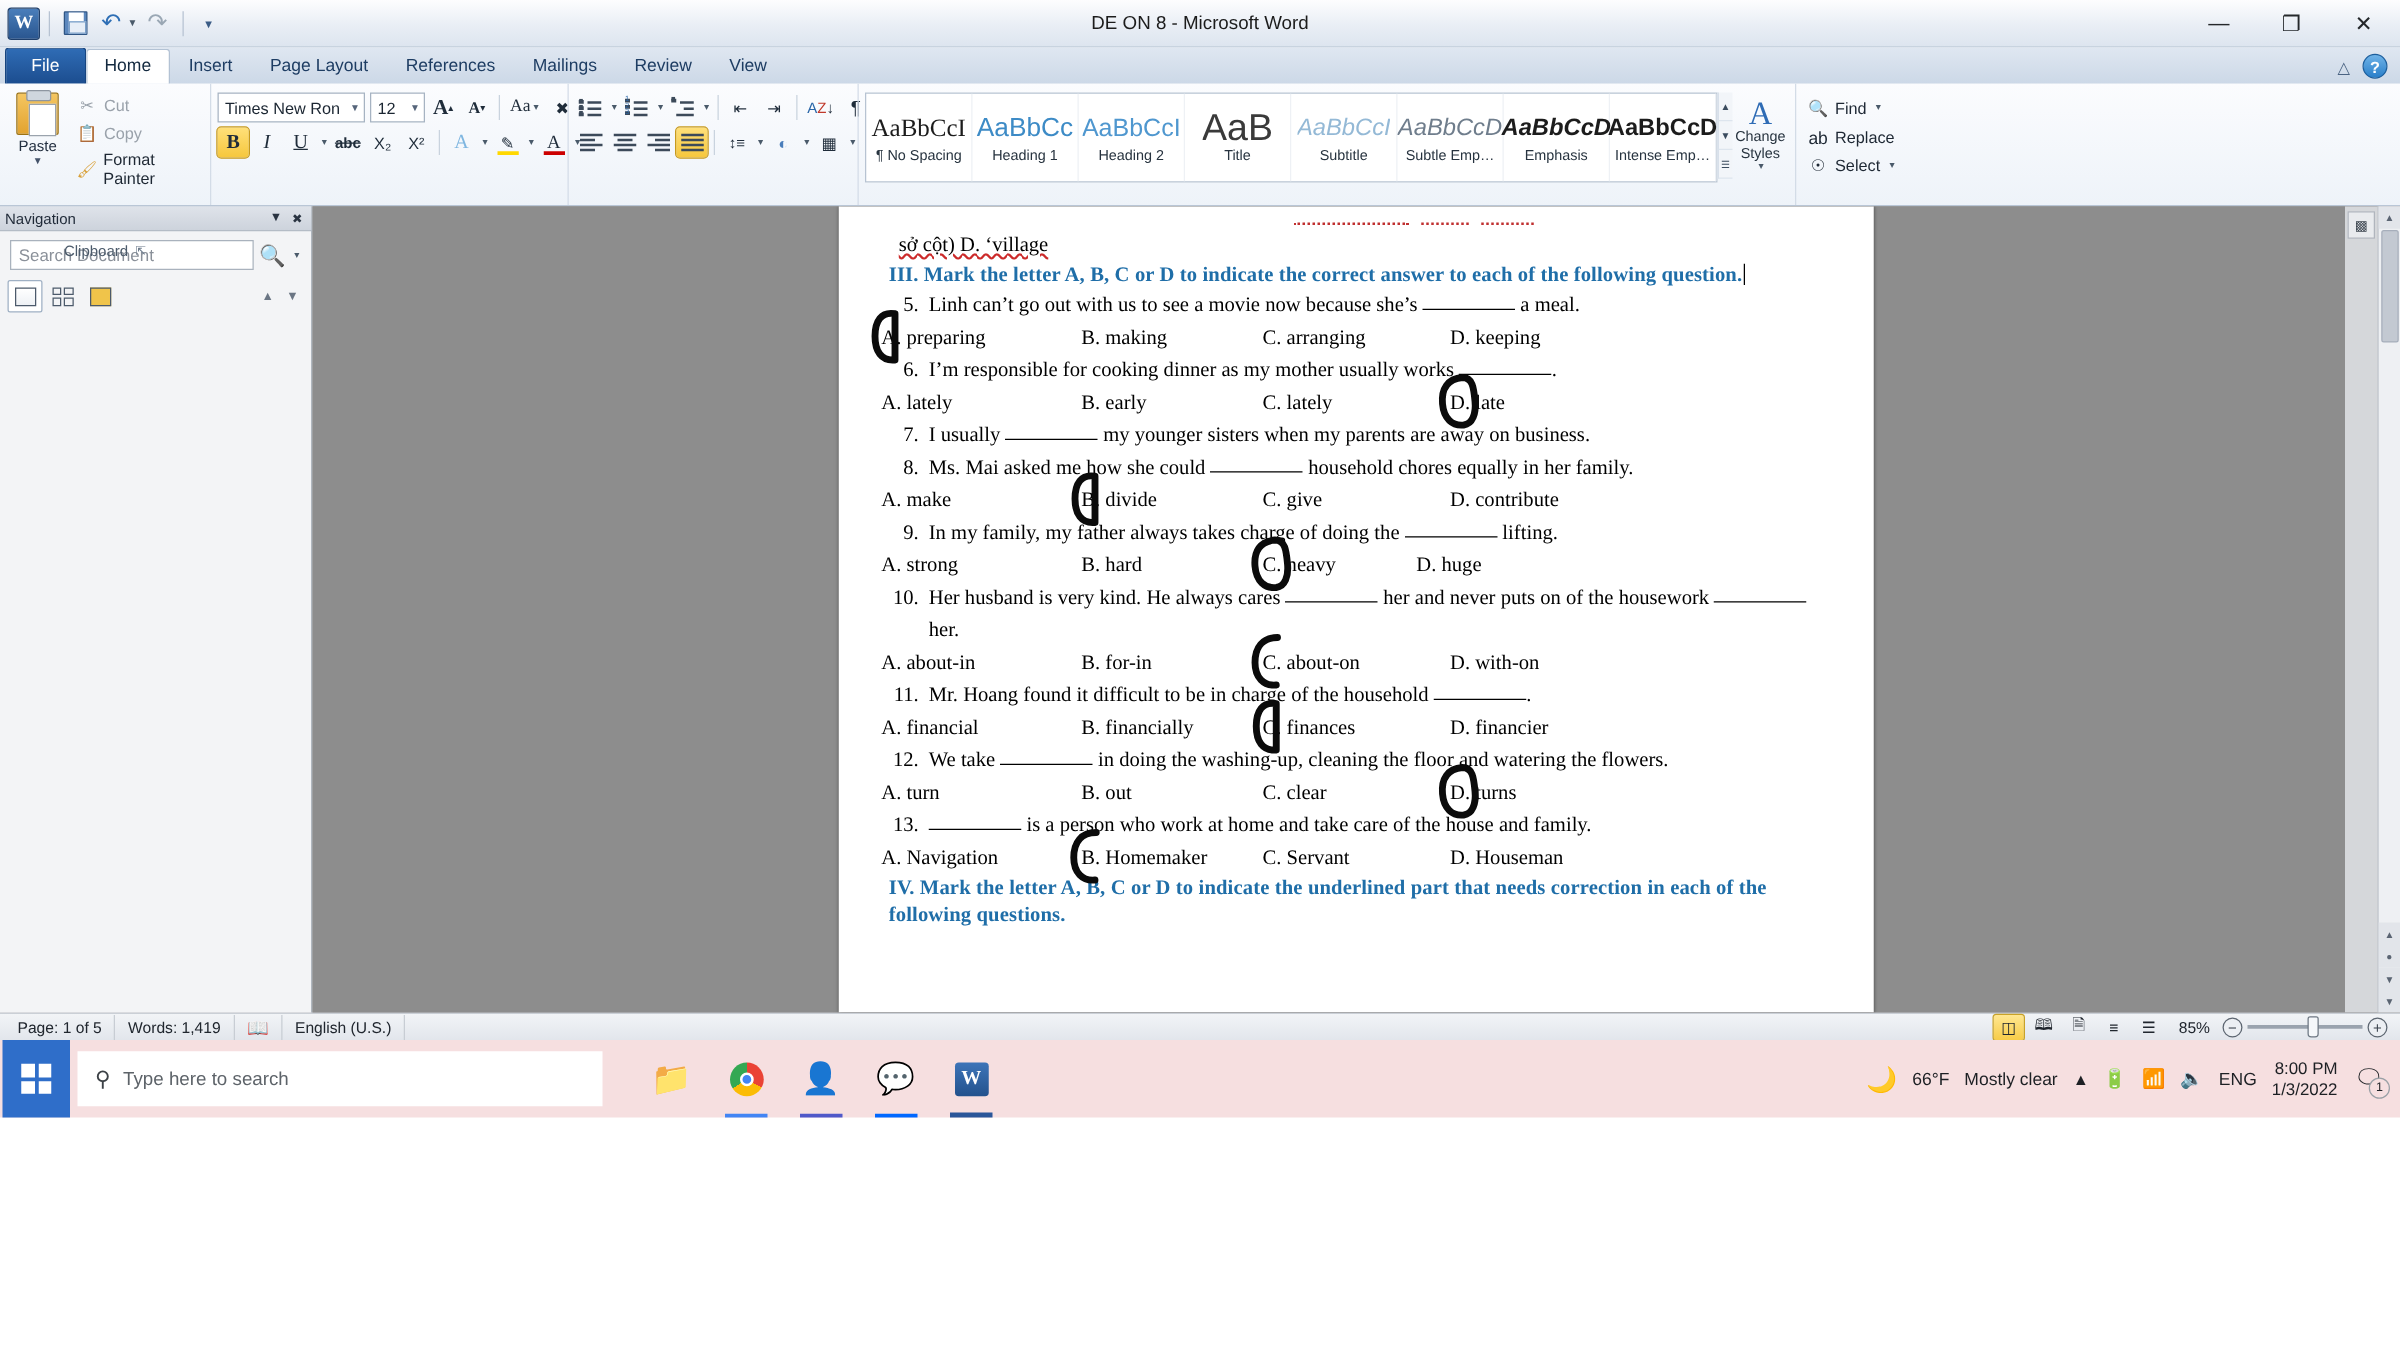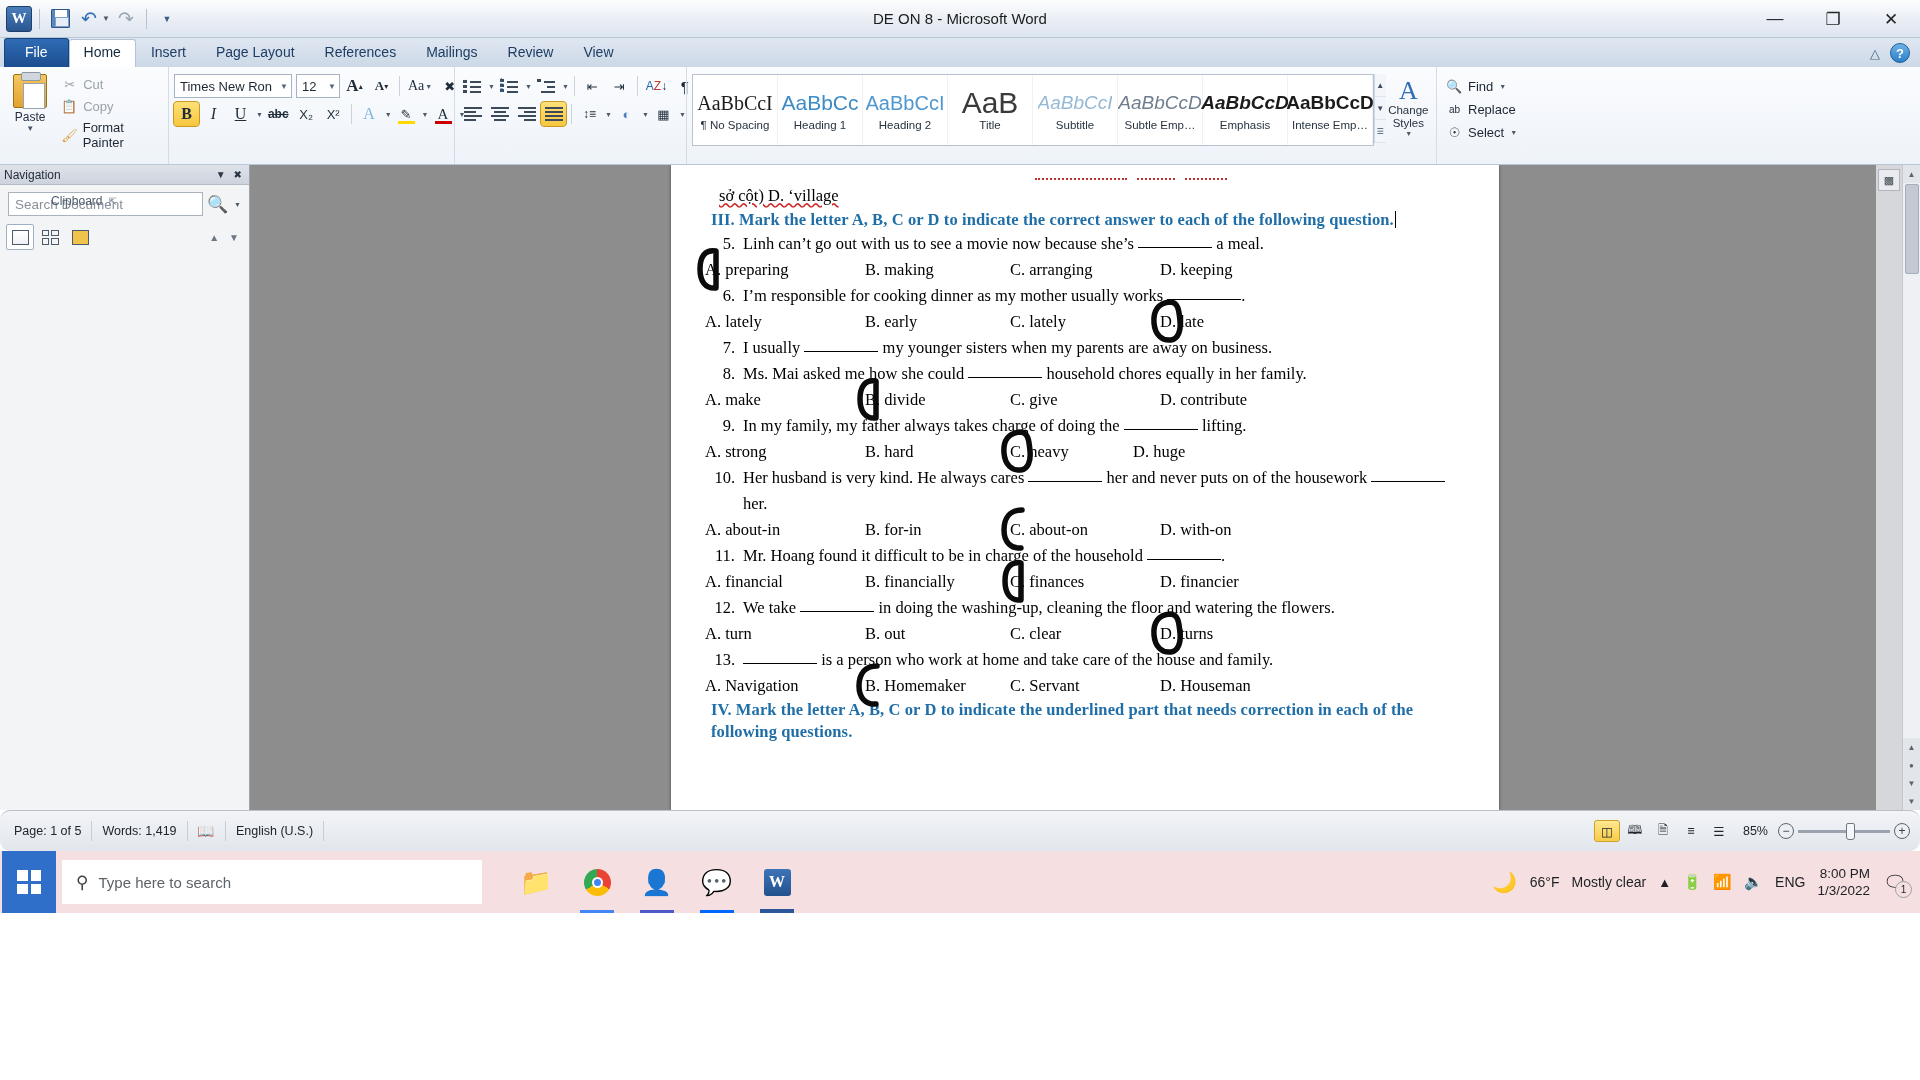--- a/index.html
+++ b/index.html
@@ -213,23 +213,23 @@
     background: #eef0f3; border-left: 1px solid #c3c8cf;
     display: flex; flex-direction: column; align-items: center;
   }
   .sbtn { width: 18px; height: 18px; display: flex; align-items: center; justify-content: center; font-size: 8px; color: #5a6472; background:#e2e5ea;}
   .sthumb { width: 14px; background: #c3c9d2; border: 1px solid #a6aebb; border-radius: 2px; margin: 1px 0; }
   .rightgutter { position:absolute; right:18px; top:0; width:26px; bottom:0; background:#d5d7da; }
   .gutter-btn { width:22px; height:22px; margin:4px auto 0; background:#e9ebee; border:1px solid #b0b5bd; display:flex;align-items:center;justify-content:center;font-size:11px;color:#3d4650;}
 
   
   .statusbar {
-    height: 41px; background: linear-gradient(#f2f4f7, #e2e6ec);
+    height: 22px; background: linear-gradient(#f2f4f7, #e2e6ec);
     border-top: 1px solid #b9c0c9; display: flex; align-items: center;
-    font-size: 12.5px; color: #20262e; padding: 0 4px; border-radius: 10px;
+    font-size: 12.5px; color: #20262e; padding: 0 4px;
   }
   .st-item { padding: 0 10px; height: 20px; display: flex; align-items: center; gap: 5px; border-right: 1px solid #c8cdd4; }
   .st-right { margin-left: auto; display: flex; align-items: center; gap: 4px; padding-right: 6px; }
   .viewbtn { width: 24px; height: 20px; display: flex; align-items: center; justify-content: center; border-radius: 2px; }
   .viewbtn.sel { background: linear-gradient(#ffe791, #f7cc48); outline: 1px solid #c9a227; }
   .zoomslider { display: flex; align-items: center; gap: 4px; margin-left: 6px; }
   .zs-track { width: 92px; height: 3px; background: #9aa3ae; position: relative; }
   .zs-thumb { position: absolute; left: 48px; top: -7px; width: 9px; height: 17px; background: #f5f7fa; border: 1px solid #6d7782; border-radius: 2px 2px 3px 3px; }
   .zcircle { width: 16px; height: 16px; border-radius: 50%; border: 1px solid #5c6570; display: flex; align-items: center; justify-content: center; font-size: 12px; color: #3b434d; background:#eceff3;}
 
@@ -554,21 +554,21 @@
 
   <div class="group" style="width:auto;flex:1">
     <div class="group-body">
       <div class="editcol">
         <div class="edititem">
           <span class="si-ico" style="color:#2a66a8">🔍</span>
           <span>Find</span>
           <span class="mini-caret">▼</span>
         </div>
         <div class="edititem">
-          <span class="si-ico" style="font-size:10px">ab<br></span>
+          <span class="si-ico" style="font-size:14px">ab<br></span>
           <span>Replace</span>
         </div>
         <div class="edititem">
           <span class="si-ico">☉</span>
           <span>Select</span>
           <span class="mini-caret">▼</span>
         </div>
       </div>
     </div>
     <div class="group-label">

